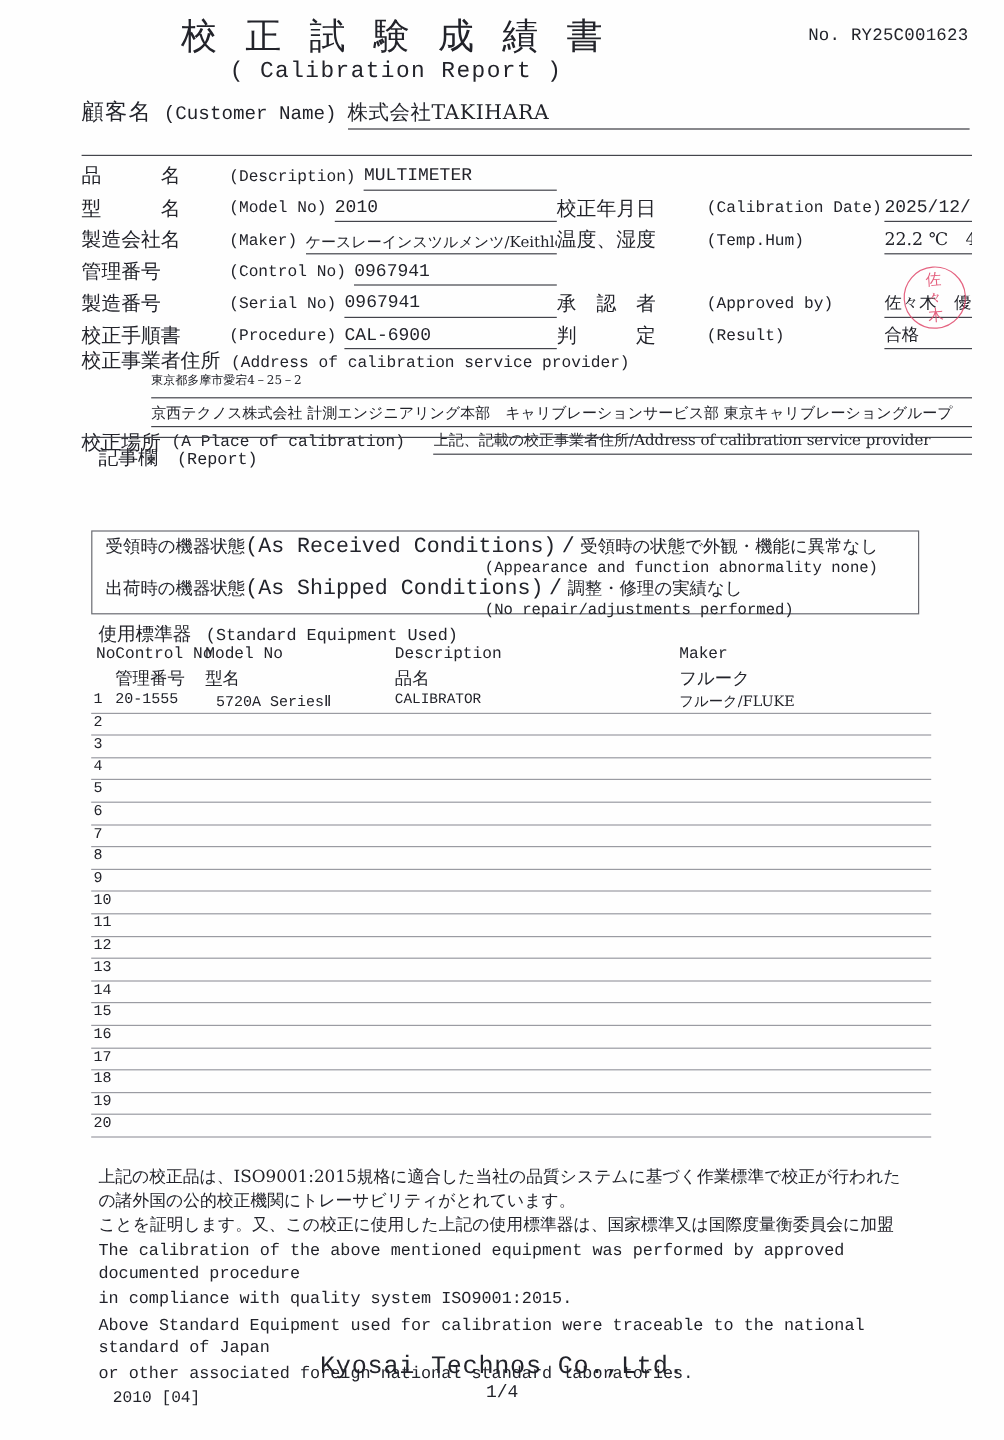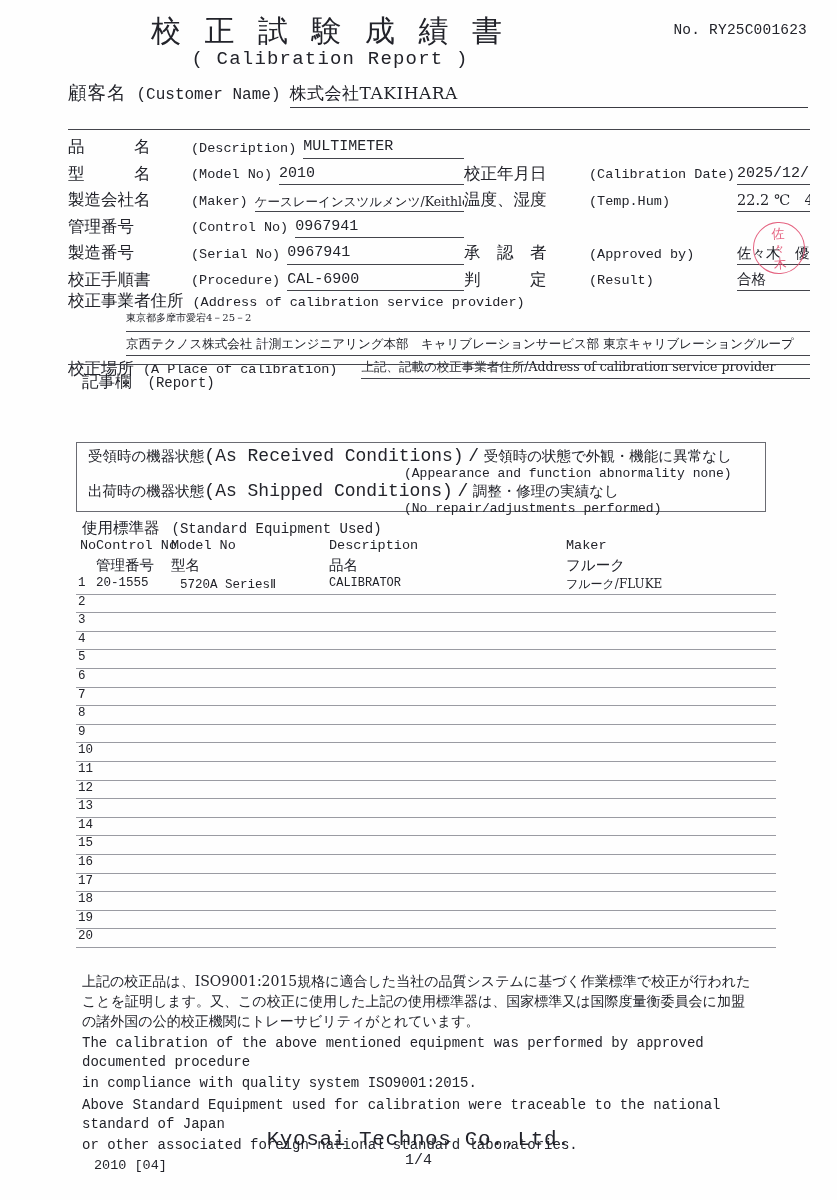--- a/index.html
+++ b/index.html
@@ -678,22 +678,22 @@
           <span class="c-ctrl"></span>
           <span class="c-model"></span>
           <span class="c-desc"></span>
           <span class="c-maker"></span>
         </div>
       </div>
   </div>
 
   <div class="cert">
     <div class="cert-jp">上記の校正品は、ISO9001:2015規格に適合した当社の品質システムに基づく作業標準で校正が行われた</div>
+    <div class="cert-jp">の諸外国の公的校正機関にトレーサビリティがとれています。</div>
     <div class="cert-jp">ことを証明します。又、この校正に使用した上記の使用標準器は、国家標準又は国際度量衡委員会に加盟</div>
-    <div class="cert-jp">の諸外国の公的校正機関にトレーサビリティがとれています。</div>
     <div class="cert-en">The calibration of the above mentioned equipment was performed by approved documented procedure</div>
     <div class="cert-en">in compliance with quality system ISO9001:2015.</div>
     <div class="cert-en">Above Standard Equipment used for calibration were traceable to the national standard of Japan</div>
     <div class="cert-en">or other associated foreign national standard laboratories.</div>
     <div class="cert-code">2010 [04]</div>
   </div>
 
   <div class="footer">
     <div class="footer-company">Kyosai Technos Co.,Ltd.</div>
     <div class="footer-page">1/4</div>

